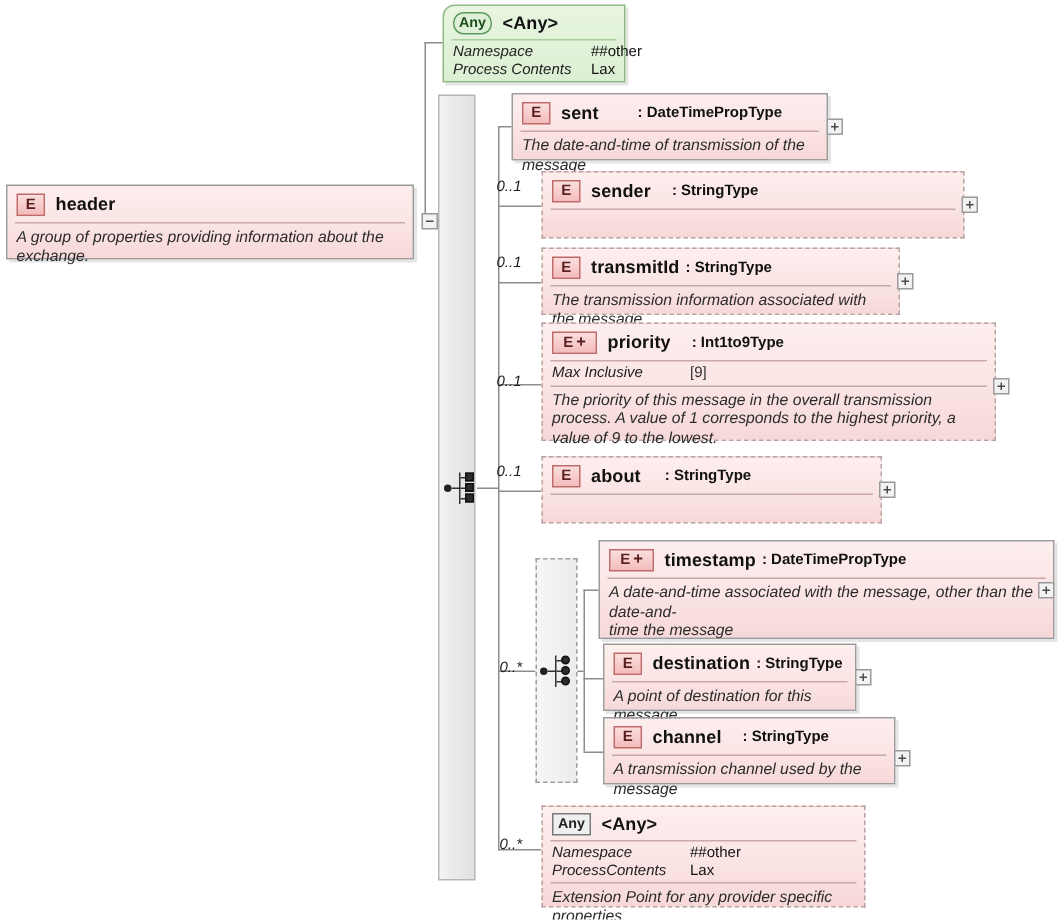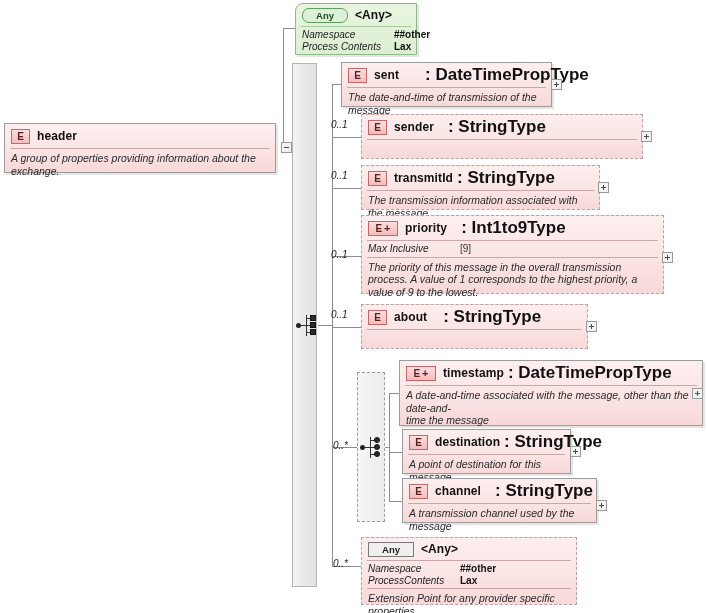--- a/index.html
+++ b/index.html
@@ -43,21 +43,21 @@
   }
   .node-title {
     font-weight: bold;
     font-size: 12px;
     color: #111;
     white-space: nowrap;
     letter-spacing: 0.1px;
   }
   .node-type {
     font-weight: bold;
-    font-size: 17px;
+    font-size: 10px;
     color: #111;
     white-space: nowrap;
     margin-left: 4px;
   }
   .sep {
     height: 1px;
     background: #c9a8a8;
     margin: 0 5px;
   }
   .node-desc {
@@ -89,21 +89,21 @@
     line-height: 9px;
     margin-left: 2px;
     font-weight: bold;
   }
 
   
   .icon-any {
     display: inline-flex;
     align-items: center;
     justify-content: center;
-    width: 46px; height: 15px;
+    width: 26px; height: 15px;
     border: 1px solid #7a7a7a;
     background: #efefef;
     font-weight: bold;
     font-size: 9.5px;
     color: #222;
     margin-right: 7px;
     flex: 0 0 auto;
     box-sizing: border-box;
   }
   .icon-any.green {
@@ -131,21 +131,21 @@
     display: flex;
   }
   .prop-name {
     font-style: italic;
     color: #222;
     width: 92px;
     flex: 0 0 auto;
     white-space: nowrap;
   }
   .prop-val {
-    font-weight: bold;
+    font-weight: normal;
     color: #111;
     white-space: nowrap;
   }
   .prop-val.bracket { font-weight: normal; color: #333; }
 
   
   .expander {
     position: absolute;
     width: 11px; height: 11px;
     box-sizing: border-box;

